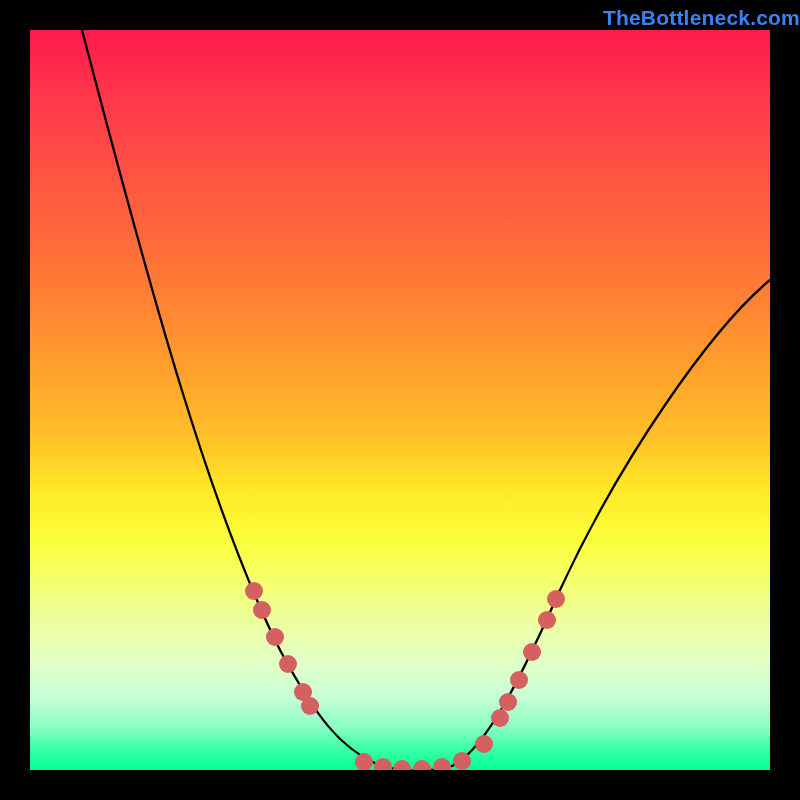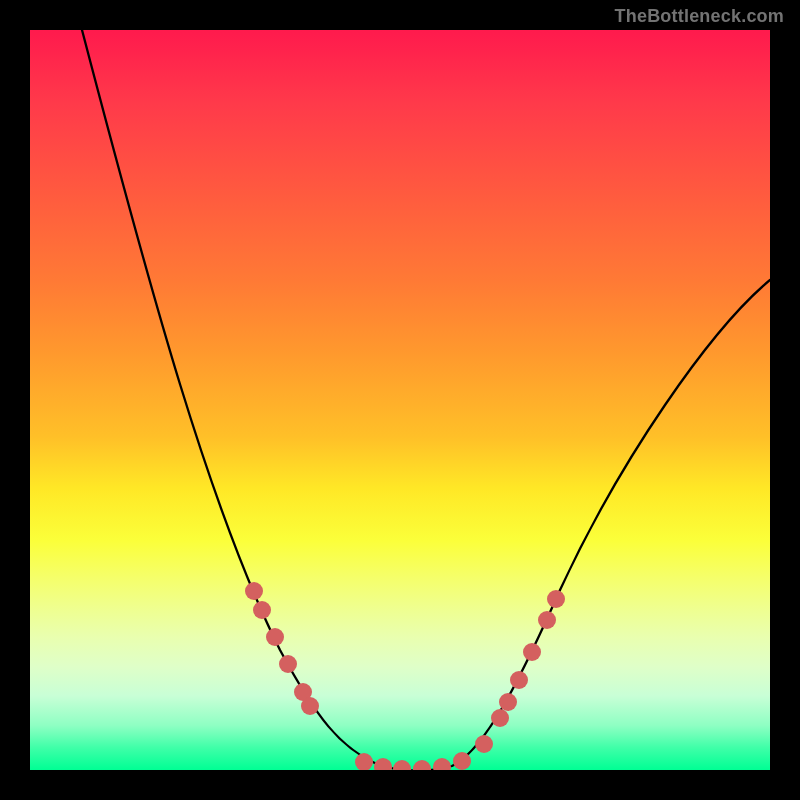--- a/index.html
+++ b/index.html
@@ -31,23 +31,23 @@
       #e9ffaf 82%,
       #dfffc8 86%,
       #c8ffd6 90%,
       #8effc3 94%,
       #3fffa8 97%,
       #00ff94 100%);
   }
   .watermark {
     position: absolute;
     top: 6px;
-    right: 16px;
-    color: #737373;
-    font-size: 18px;
+    right: 0;
+    color: #3b82f6;
+    font-size: 21px;
     font-weight: 600;
     letter-spacing: 0.2px;
     z-index: 5;
   }
   svg {
     position: absolute;
     left: 0;
     top: 0;
     width: 740px;
     height: 740px;

